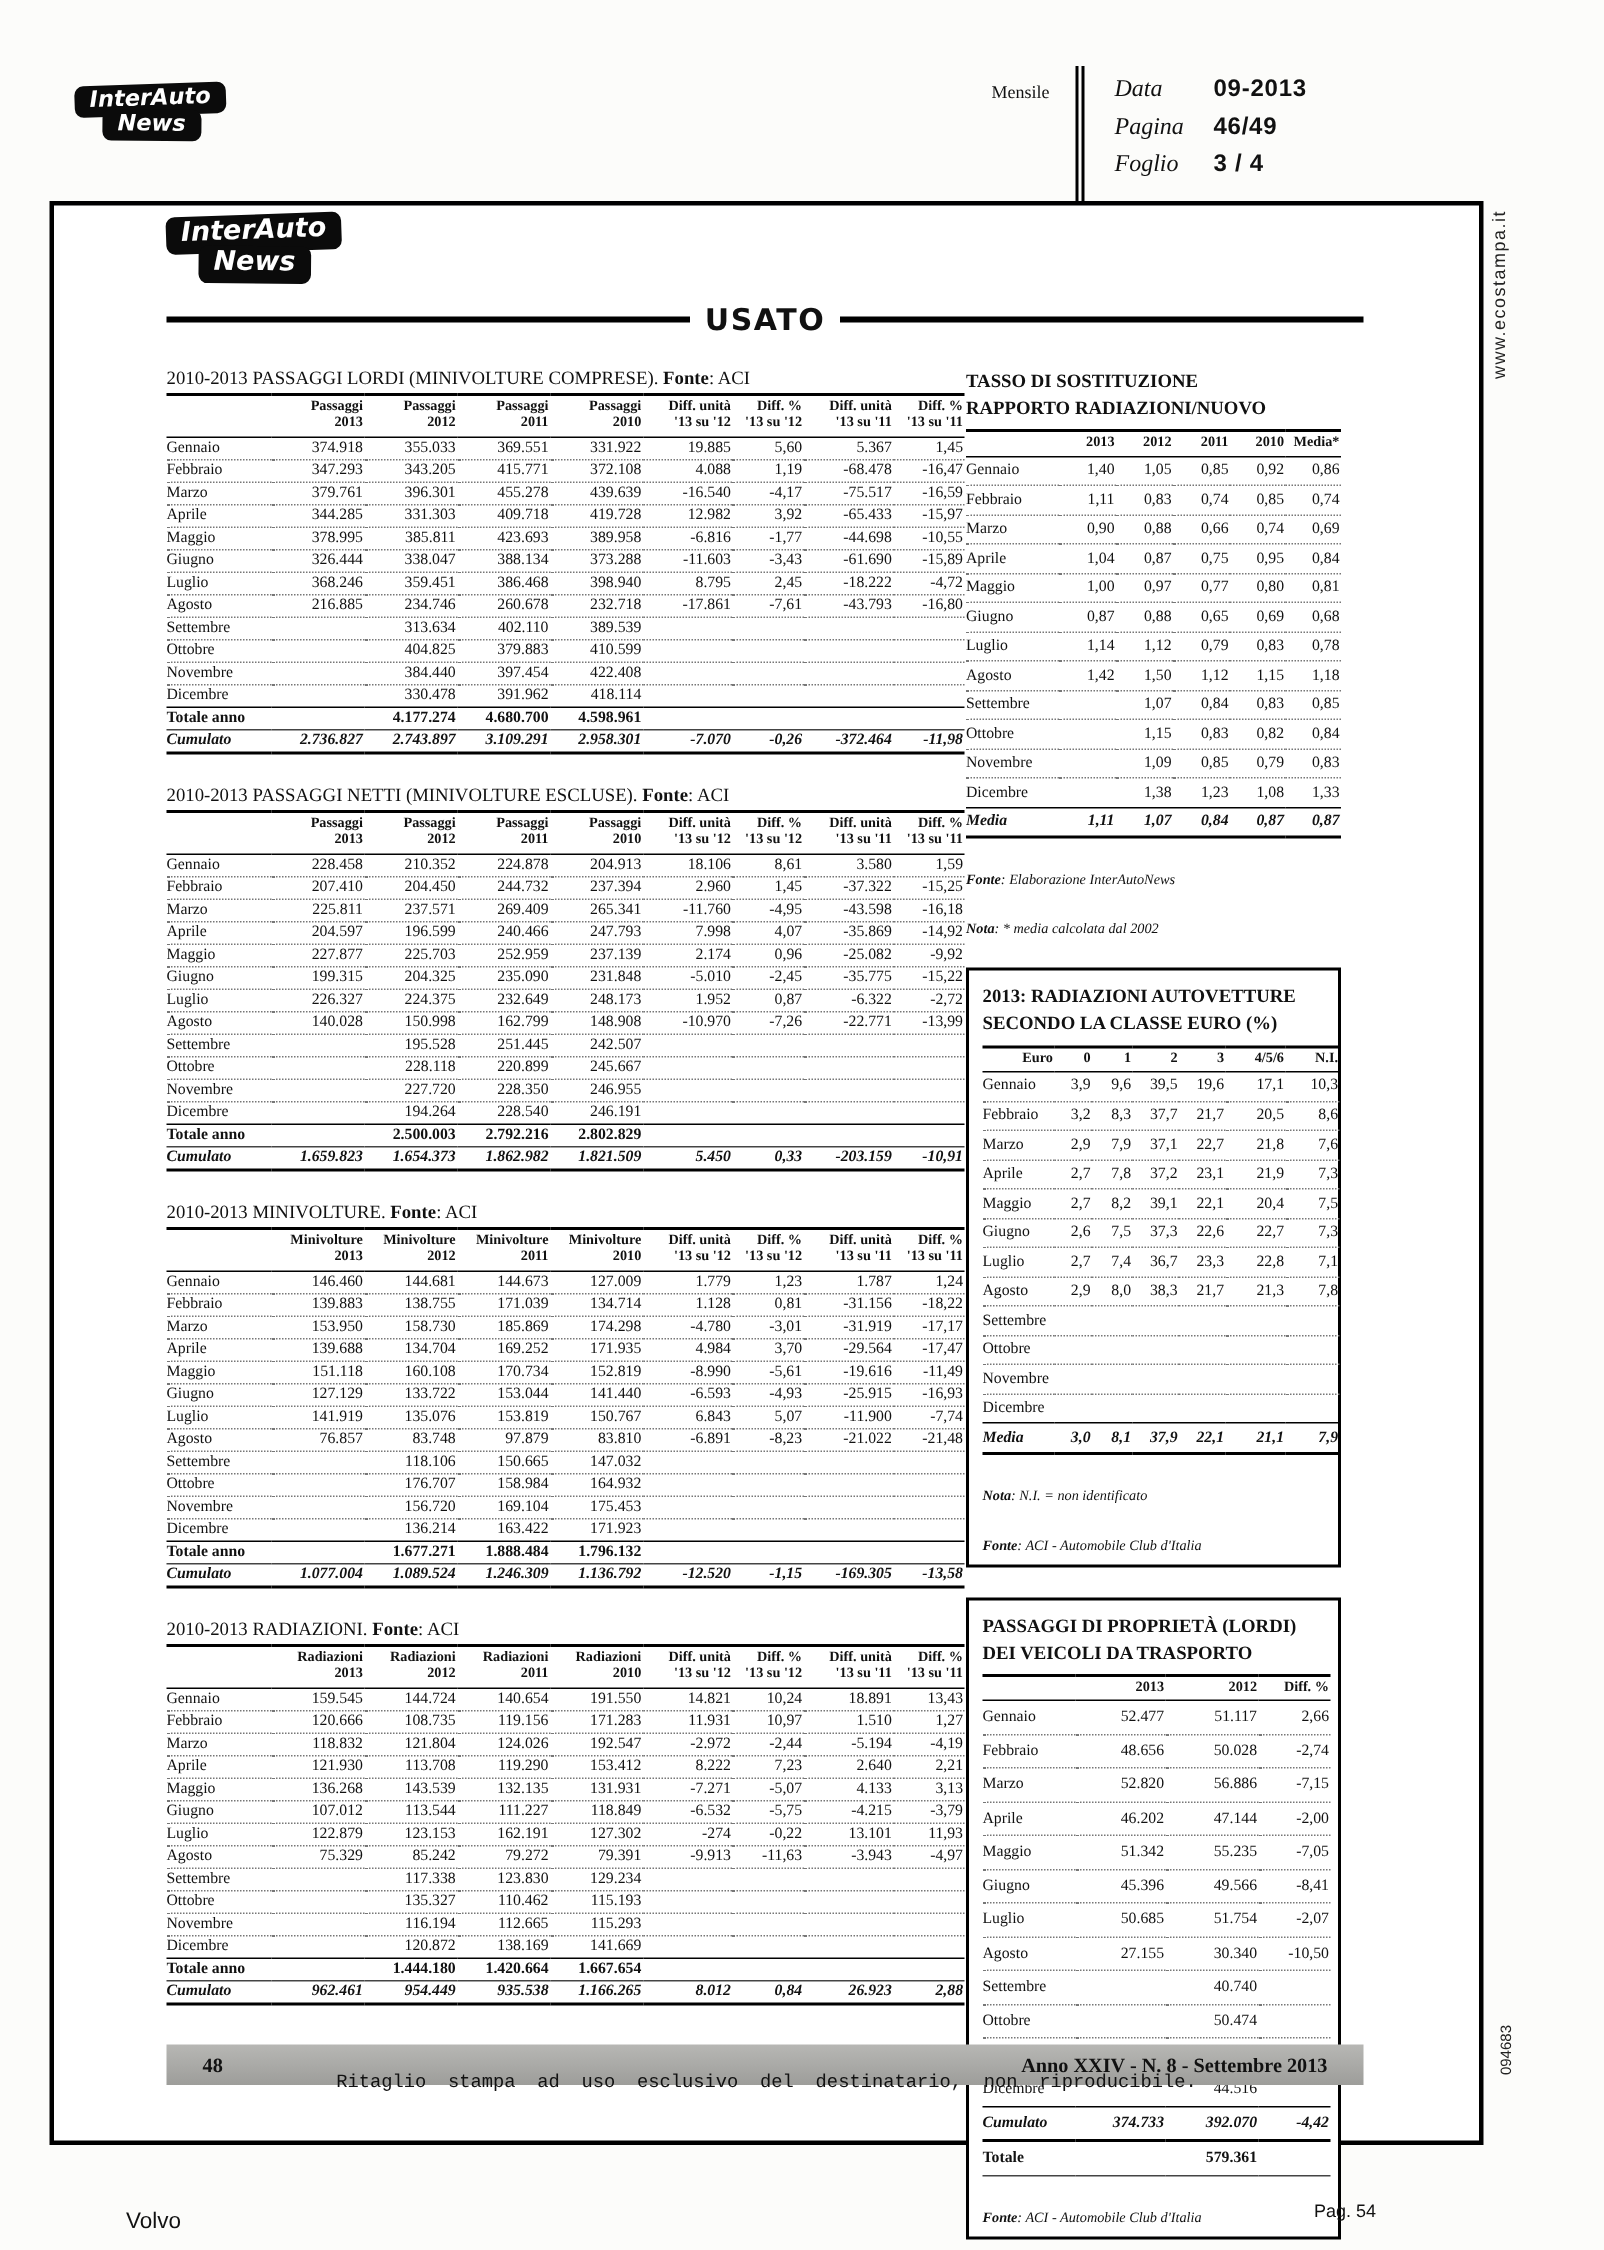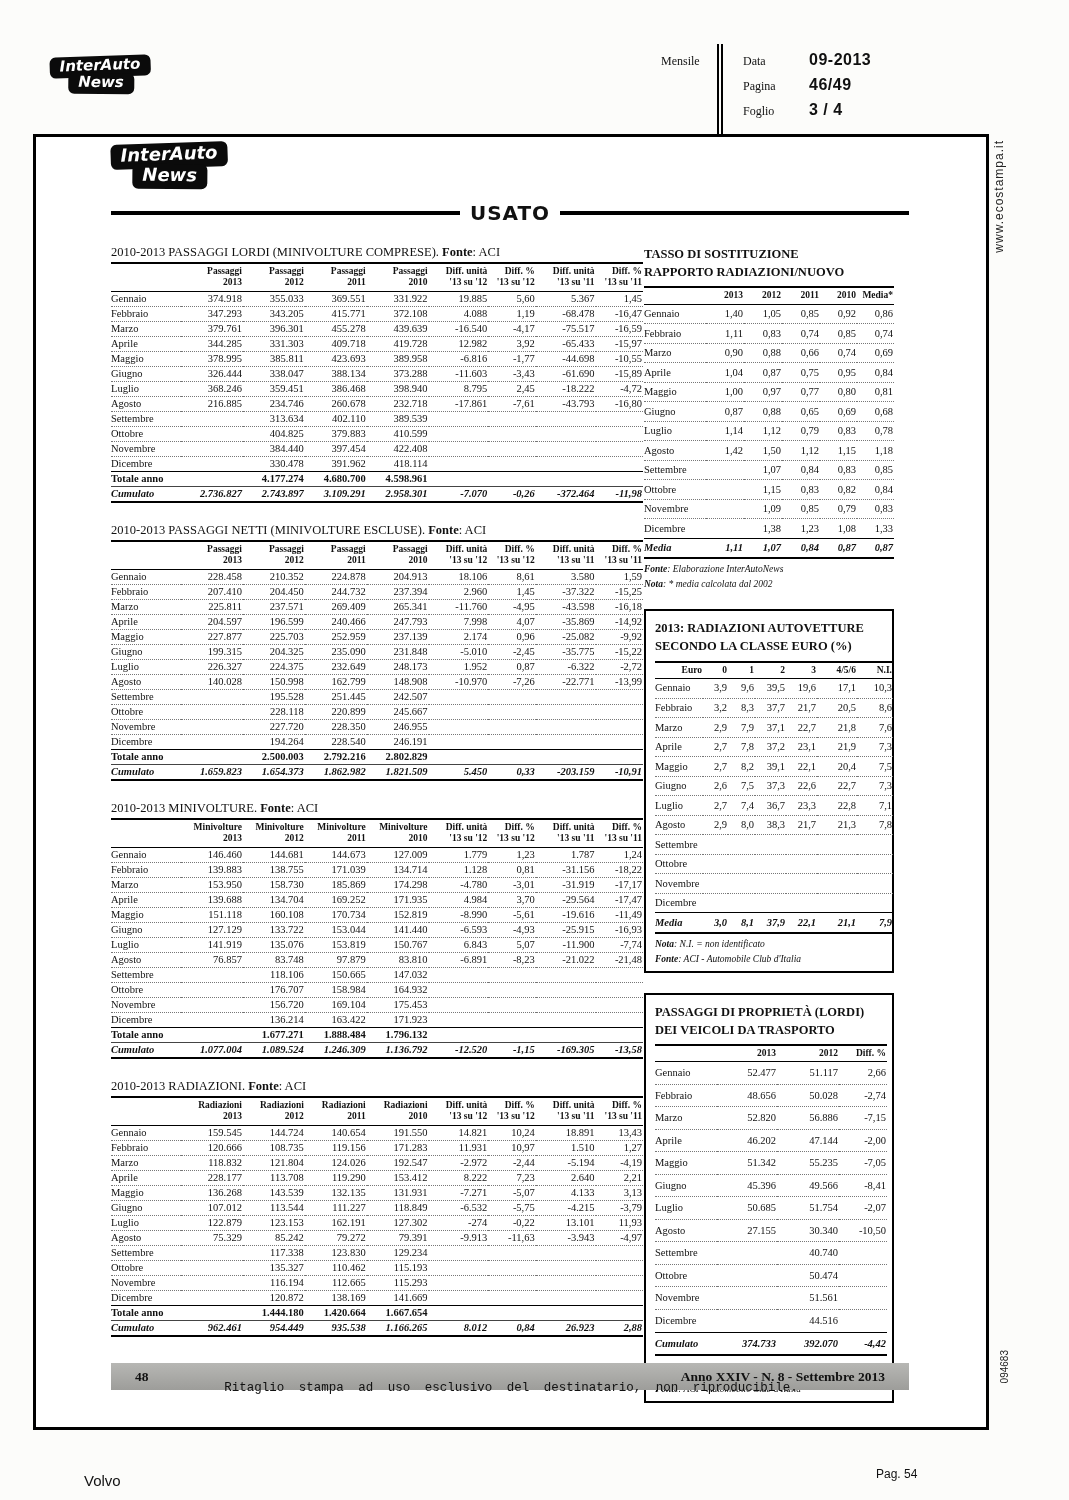--- a/index.html
+++ b/index.html
@@ -15,21 +15,21 @@
   .logo-outer { position:absolute; left:50px; top:56px; }
   .logo-outer .ll { font-size:15px; }
   .logo-inner { position:absolute; left:75px; top:6px; }
   .logo-inner .ll { font-size:18px; }
 
   
   .mensile { position:absolute; left:661px; top:54px; font-size:12px; }
   .meta-wrap { position:absolute; left:717px; top:44px; width:264px; height:94px;
                border-left:6px double #000; padding:7px 0 0 20px; }
   .meta-row { display:flex; align-items:baseline; margin-bottom:7px; }
-  .meta-label { width:66px; font-size:12px; }
+  .meta-label { width:66px; font-size:16px;font-style:italic; }
   .meta-value { font-family:Liberation Sans, sans-serif; font-weight:bold; font-size:16px; letter-spacing:0.5px; }
 
   .vert { position:absolute; writing-mode:vertical-rl; transform:rotate(180deg);
           font-family:"Liberation Sans", sans-serif; color:#222; }
   .ecostampa { left:992px; top:140px; font-size:12px; letter-spacing:1px; }
   .codev { left:999px; top:1350px; font-size:10px; }
 
   
   .frame { position:absolute; left:33px; top:134px; width:956px; height:1296px;
            border:3px solid #000; background:#fff; }
@@ -55,21 +55,21 @@
                border-bottom:1px dotted #777; white-space:nowrap; overflow:hidden; }
   .dtable td.lbl { text-align:left; }
   .dtable tr.total td { font-weight:bold; border-top:1px solid #000; border-bottom:1px solid #444; }
   .dtable tr.cumulato td { font-weight:bold; font-style:italic; border-top:1px solid #000; border-bottom:2.5px solid #000; }
   .dtable.sparse td { padding:3.5px 1px 4px 0; }
   .dtable.xsparse td { padding:5px 1px 5.5px 0; }
 
   
   .rsec { margin-bottom:14px; }
   .rtitle { font-weight:bold; font-size:12.5px; line-height:1.45; margin-bottom:5px; }
-  .note { font-size:9.5px; font-style:italic; margin-top:5px; }
+  .note { font-size:9.5px; font-style:italic; margin-top:23px; }
   .note b { font-weight:bold; }
   .rbox { border:2px solid #000; padding:8px 9px 7px; margin-top:20px; background:#fff; }
 
   
   .footer-bar { position:absolute; left:75px; top:1226px; width:798px; height:27px;
                 background:linear-gradient(#b7b7b4,#9d9d9a); display:flex; justify-content:space-between;
                 align-items:center; padding:0 24px; font-weight:bold; font-size:13.5px; }
   .ritaglio { position:absolute; left:33px; top:1381px; width:956px; text-align:center;
               font-family:"Liberation Mono", monospace; font-size:12.5px; word-spacing:7px; }
   .volvo { position:absolute; left:84px; top:1472px; font-family:"Liberation Sans", sans-serif; font-size:15px; }
@@ -755,21 +755,21 @@
                     <td>121.804</td>
                     <td>124.026</td>
                     <td>192.547</td>
                     <td>-2.972</td>
                     <td>-2,44</td>
                     <td>-5.194</td>
                     <td>-4,19</td>
                   </tr>
                   <tr>
                     <td class="lbl">Aprile</td>
-                    <td>228.177</td>
+                    <td>121.930</td>
                     <td>113.708</td>
                     <td>119.290</td>
                     <td>153.412</td>
                     <td>8.222</td>
                     <td>7,23</td>
                     <td>2.640</td>
                     <td>2,21</td>
                   </tr>
                   <tr>
                     <td class="lbl">Maggio</td>

